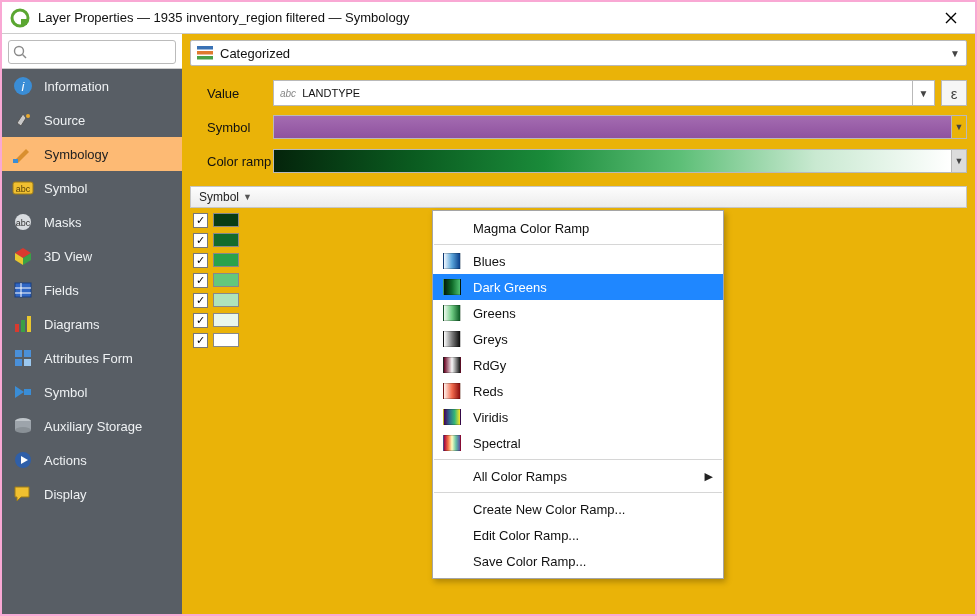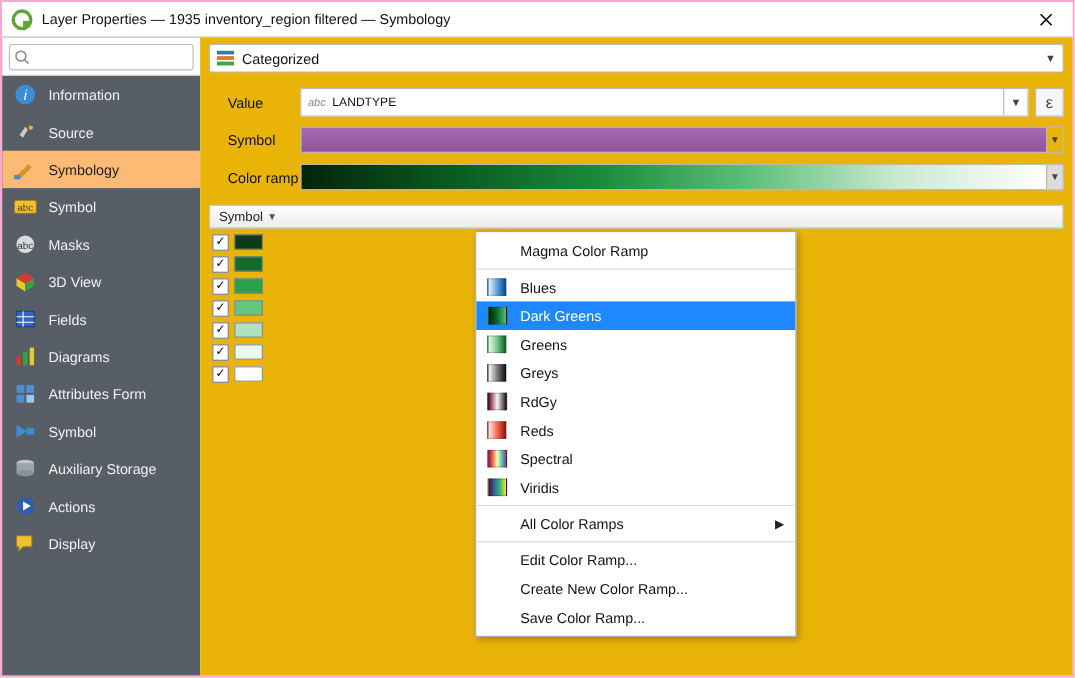--- a/index.html
+++ b/index.html
@@ -321,45 +321,45 @@
               <span class="m-text">RdGy</span>
             </div>
             <div class="m-item">
               <span class="m-icon">
                 <span class="ramp-ic" style="background:linear-gradient(to right,#fff2ee,#f26b4d,#8a0d0d)"></span>
               </span>
               <span class="m-text">Reds</span>
             </div>
             <div class="m-item">
               <span class="m-icon">
+                <span class="ramp-ic" style="background:linear-gradient(to right,#440154,#30678d,#35b778,#fde725)"></span>
+              </span>
+              <span class="m-text">Viridis</span>
+            </div>
+            <div class="m-item">
+              <span class="m-icon">
                 <span class="ramp-ic" style="background:linear-gradient(to right,#9e0142,#f46d43,#ffffbf,#66c2a5,#5e4fa2)"></span>
               </span>
               <span class="m-text">Spectral</span>
-            </div>
-            <div class="m-item">
-              <span class="m-icon">
-                <span class="ramp-ic" style="background:linear-gradient(to right,#440154,#30678d,#35b778,#fde725)"></span>
-              </span>
-              <span class="m-text">Viridis</span>
             </div>
           </div>
         <div class="m-sep"></div>
         <div class="m-item">
           <span class="m-icon"></span>
             <span class="m-text">All Color Ramps</span>
           <span class="m-arrow">▶</span>
         </div>
         <div class="m-sep"></div>
         <div class="m-item">
           <span class="m-icon"></span>
+            <span class="m-text">Create New Color Ramp...</span>
+        </div>
+        <div class="m-item">
+          <span class="m-icon"></span>
             <span class="m-text">Edit Color Ramp...</span>
-        </div>
-        <div class="m-item">
-          <span class="m-icon"></span>
-            <span class="m-text">Create New Color Ramp...</span>
         </div>
         <div class="m-item">
           <span class="m-icon"></span>
             <span class="m-text">Save Color Ramp...</span>
         </div>
       </div>
 
     </div>
   </div>
 </div>

